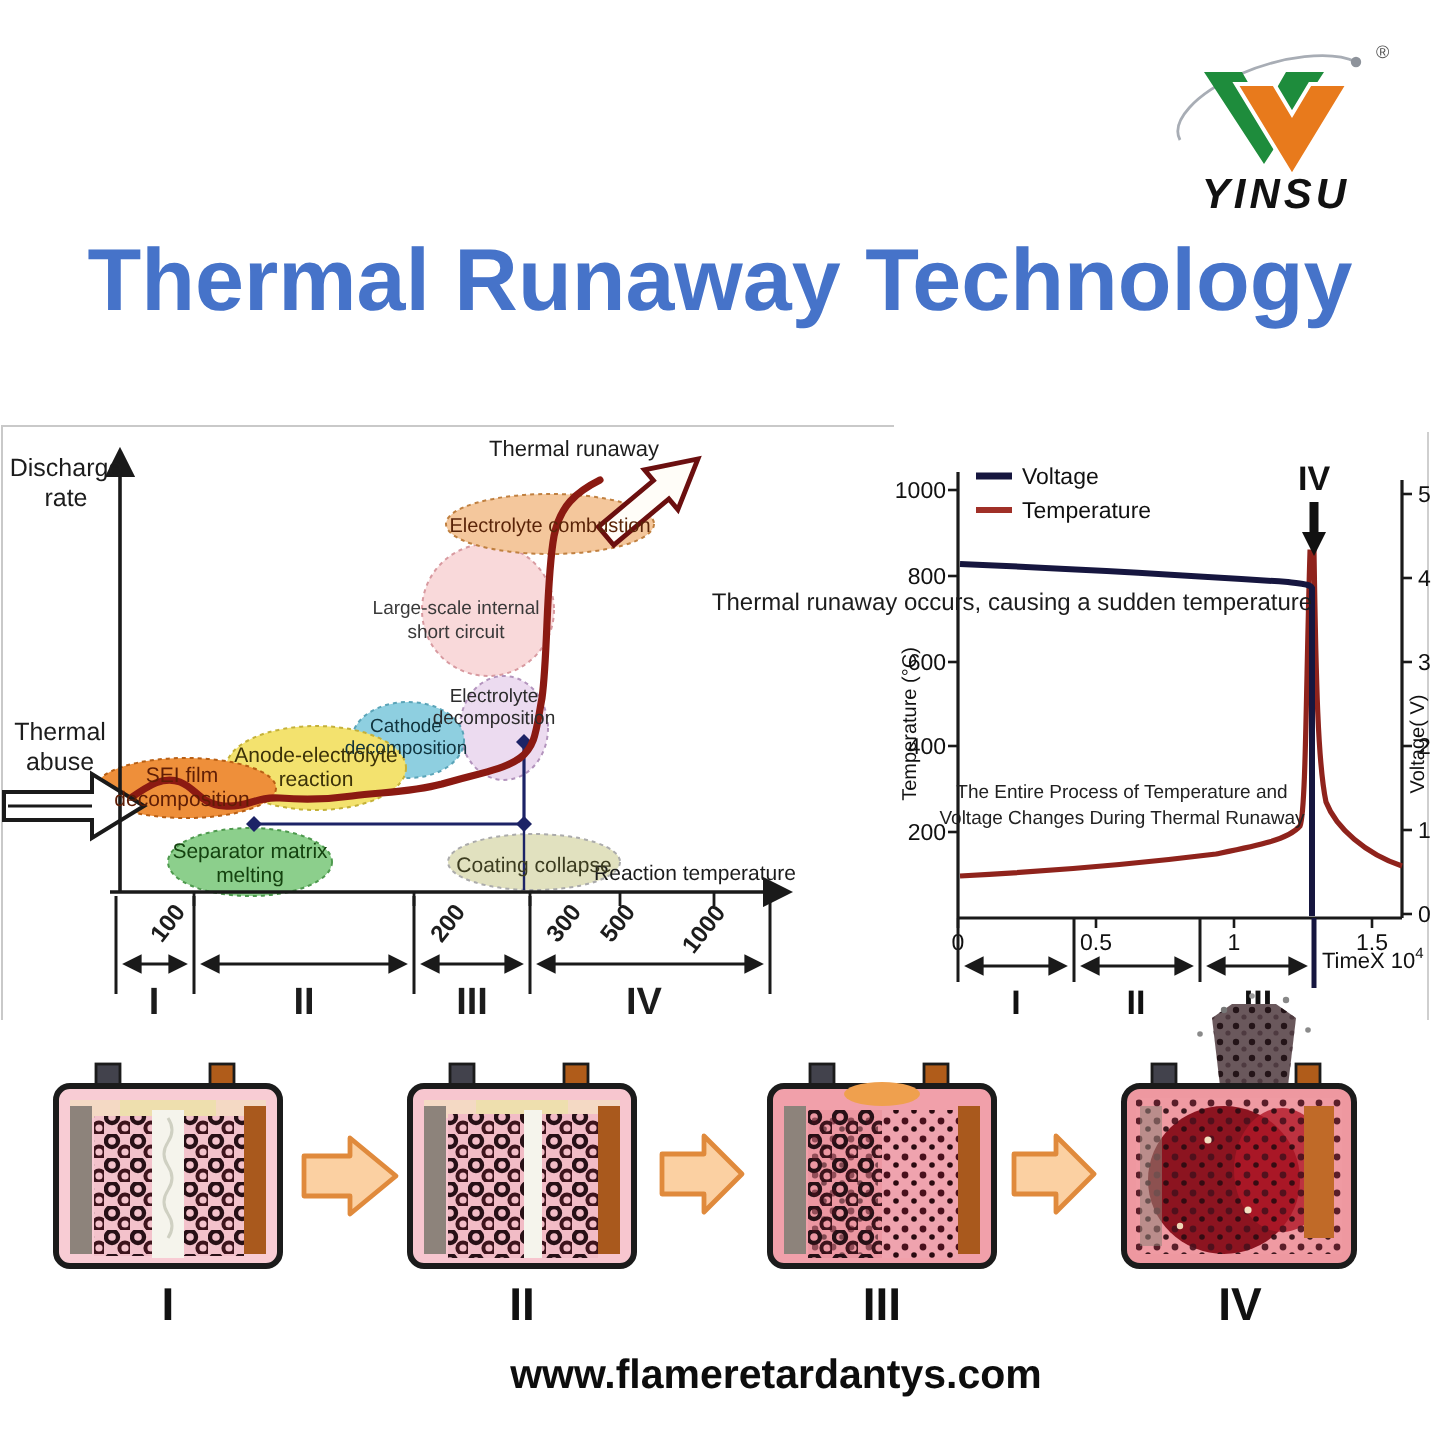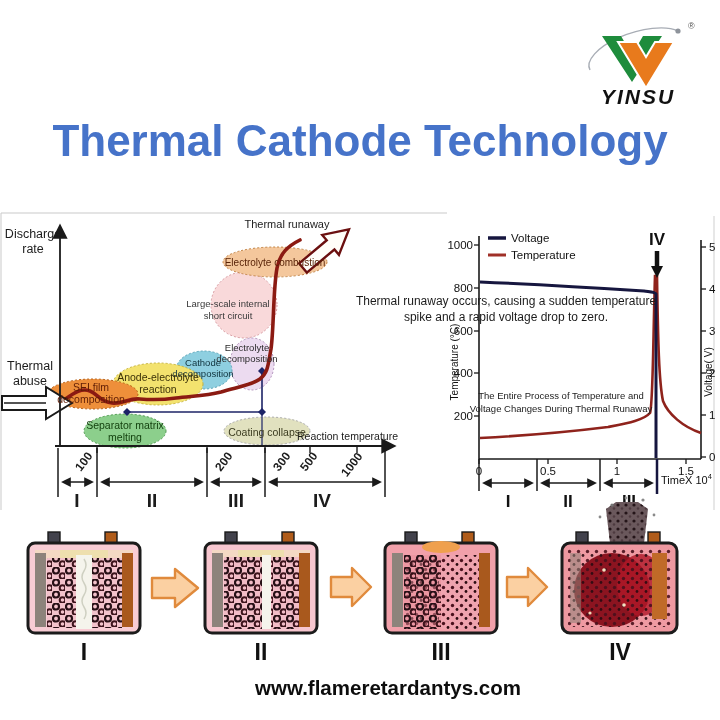--- a/index.html
+++ b/index.html
@@ -32,21 +32,21 @@
   <svg viewBox="0 0 130 92" width="130" height="92">
     <path d="M16,54 A50,21 -18 0 1 104,15" stroke="#a8adb5" stroke-width="1.4" fill="none"></path>
     <circle cx="104" cy="15" r="2.6" fill="#8e939b"></circle>
     <polygon points="28,20 47,20 58,39 69,20 88,20 58,66" fill="#1e8c3c"></polygon>
     <polygon points="44,26 63,26 72,41 81,26 100,26 72,72" fill="#e87a1c" stroke="#ffffff" stroke-width="2"></polygon>
     <text x="114" y="13" font-size="9" fill="#555">®</text>
     <text x="64" y="88" font-size="21" font-weight="bold" font-style="italic" letter-spacing="2" text-anchor="middle" fill="#111">YINSU</text>
   </svg>
 </div>
 
-<div class="title">Thermal Cathode Technology</div>
+<div class="title">Thermal Runaway Technology</div>
 
 <svg class="left-chart" viewBox="0 0 450 305">
   <defs>
     <marker id="la" viewBox="0 0 10 10" refX="8" refY="5" markerWidth="6.5" markerHeight="6.5" orient="auto-start-reverse">
       <path d="M0,0 L10,5 L0,10 z" fill="#1a1a1a"></path>
     </marker>
     <marker id="laxis" viewBox="0 0 10 10" refX="7" refY="5" markerWidth="8.5" markerHeight="8.5" orient="auto">
       <path d="M0,0 L10,5 L0,10 z" fill="#1a1a1a"></path>
     </marker>
   </defs>
@@ -235,21 +235,20 @@
   </g>
   <g font-size="17" font-weight="bold" fill="#111">
     <text x="60" y="295" text-anchor="middle">I</text>
     <text x="120" y="295" text-anchor="middle">II</text>
     <text x="181" y="295" text-anchor="middle">III</text>
   </g>
 </svg>
 
 <div class="note">
   <div>Thermal runaway occurs, causing a sudden temperature</div>
-  <div>spike and a rapid voltage drop to zero.</div>
 </div>
 
 <svg class="batteries" viewBox="0 0 720 178">
   <defs>
     <pattern id="pr" width="13" height="12" patternUnits="userSpaceOnUse">
       <circle cx="4" cy="3.5" r="3" fill="none" stroke="#271016" stroke-width="2.2"></circle>
       <circle cx="10.5" cy="9" r="2.8" fill="none" stroke="#3d141c" stroke-width="2"></circle>
     </pattern>
     <pattern id="pd" width="9" height="9" patternUnits="userSpaceOnUse">
       <circle cx="2.5" cy="2.5" r="1.7" fill="#49101c"></circle>

